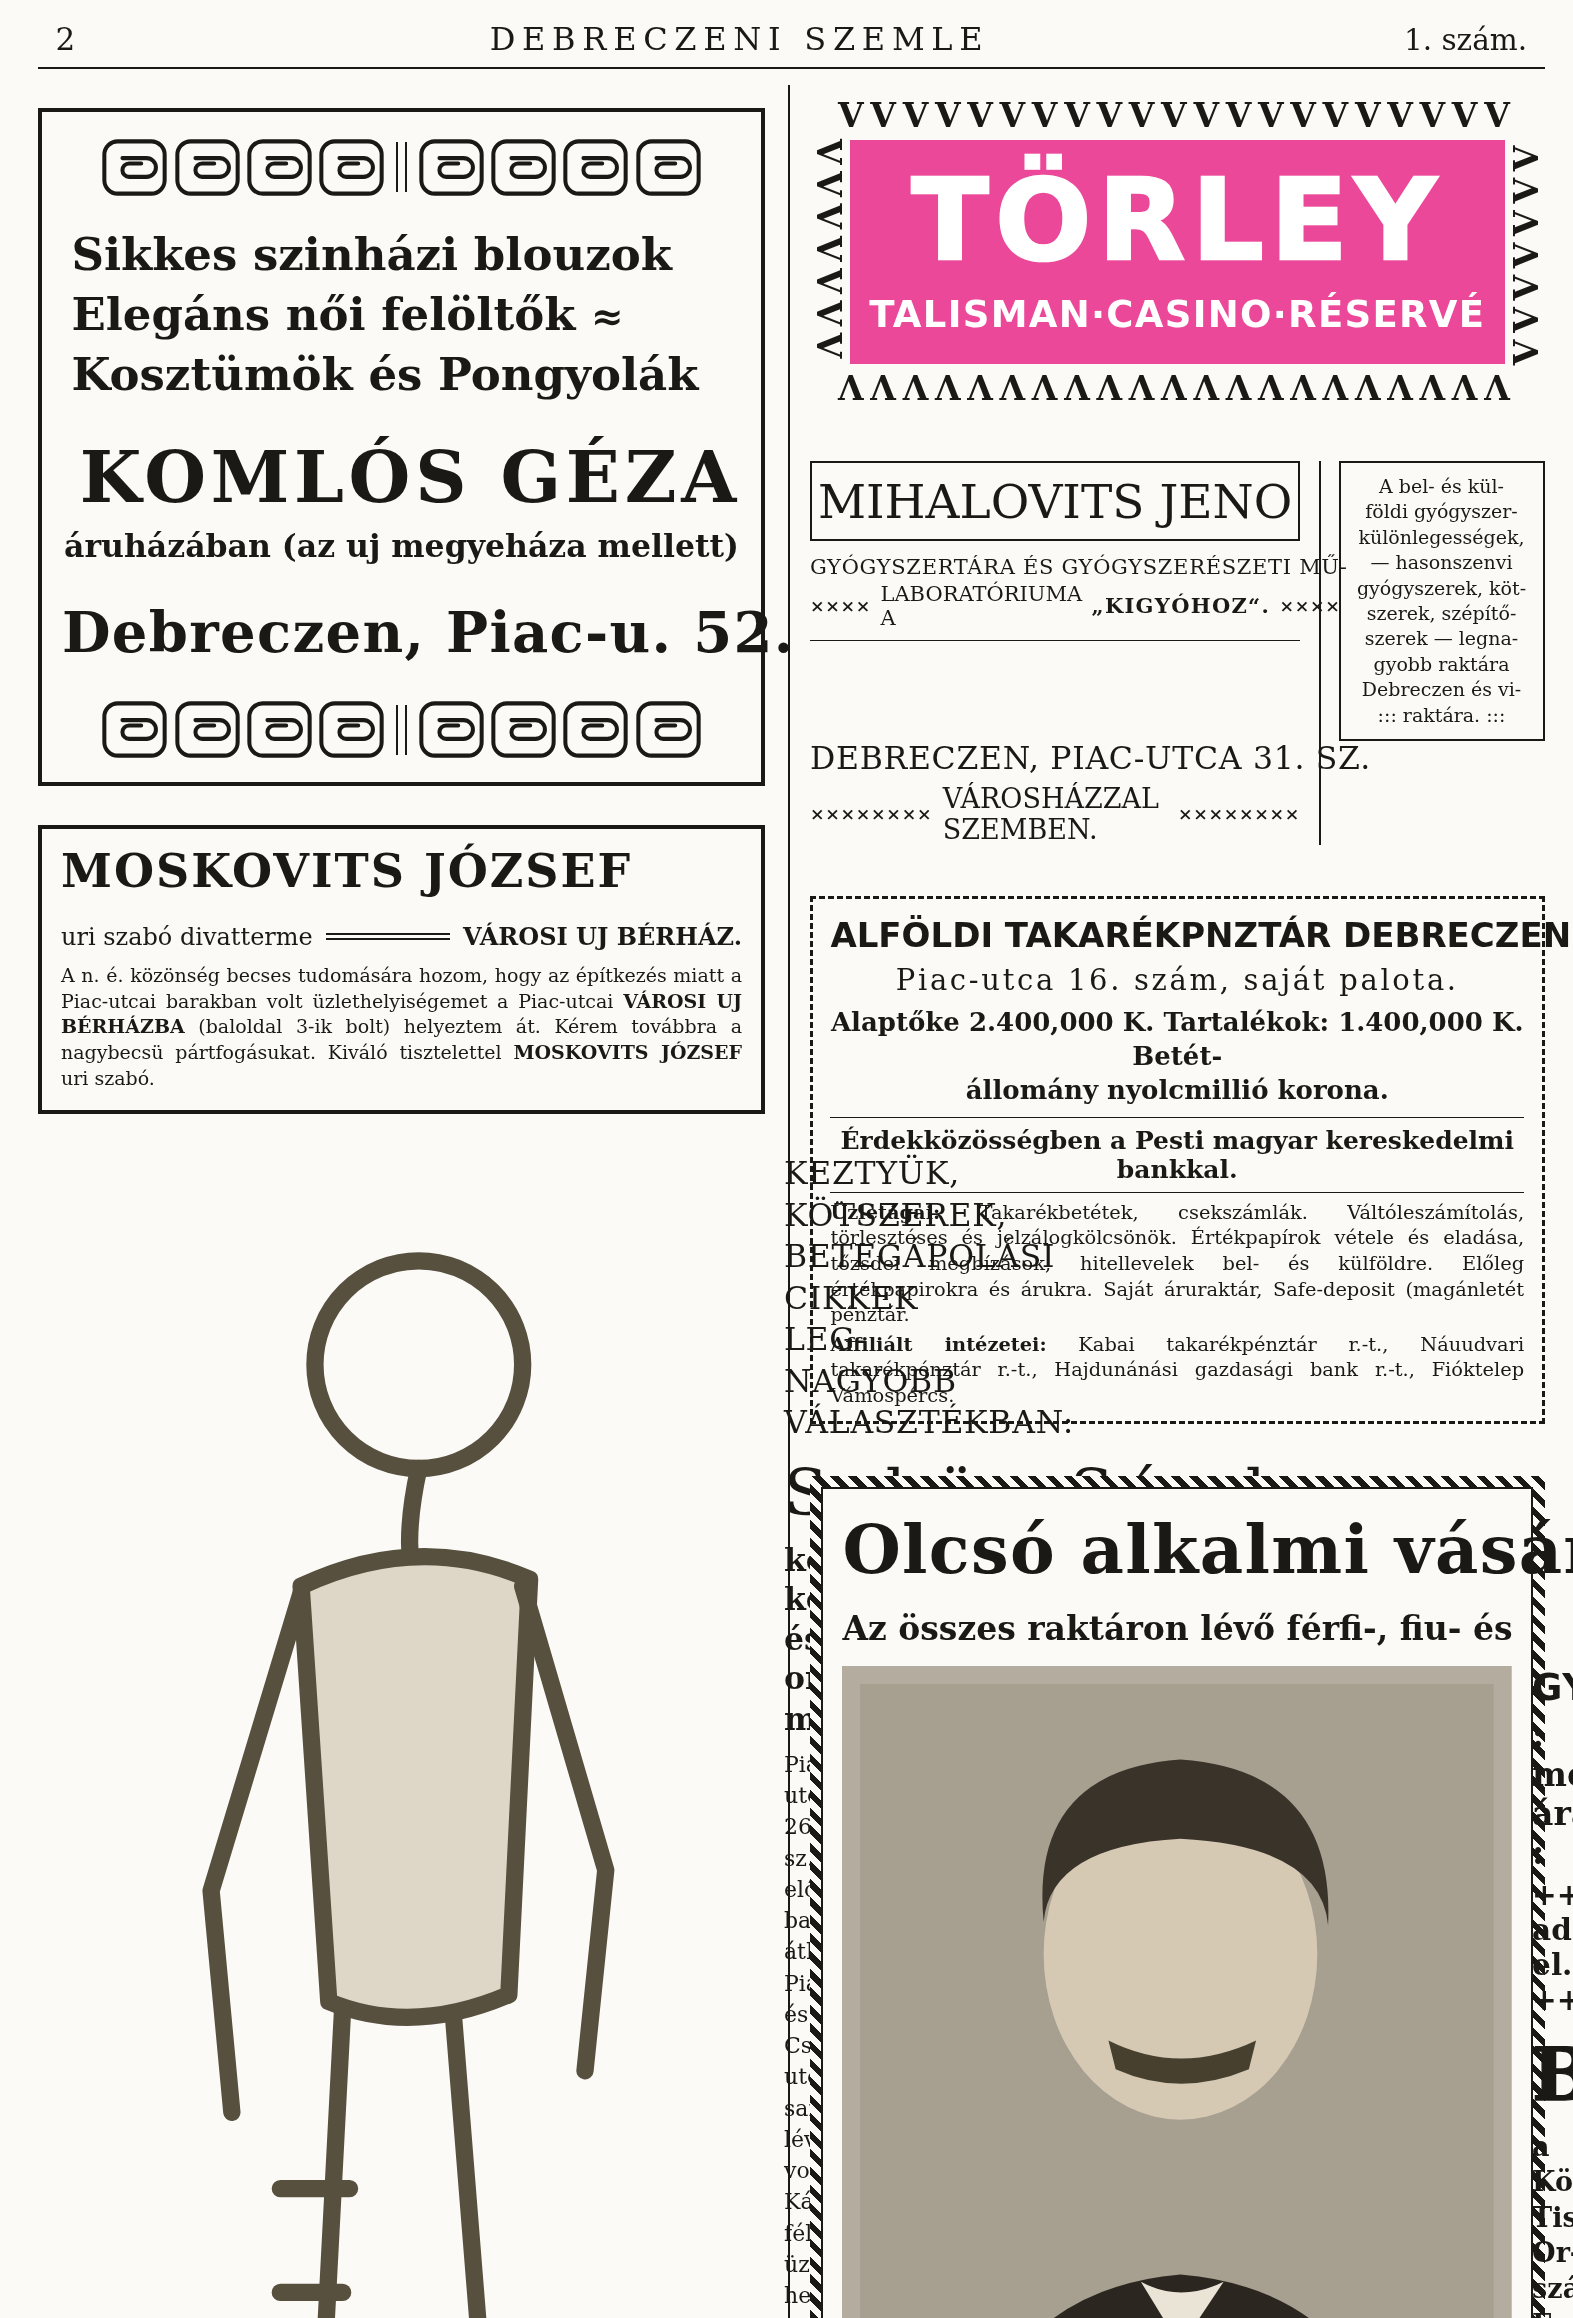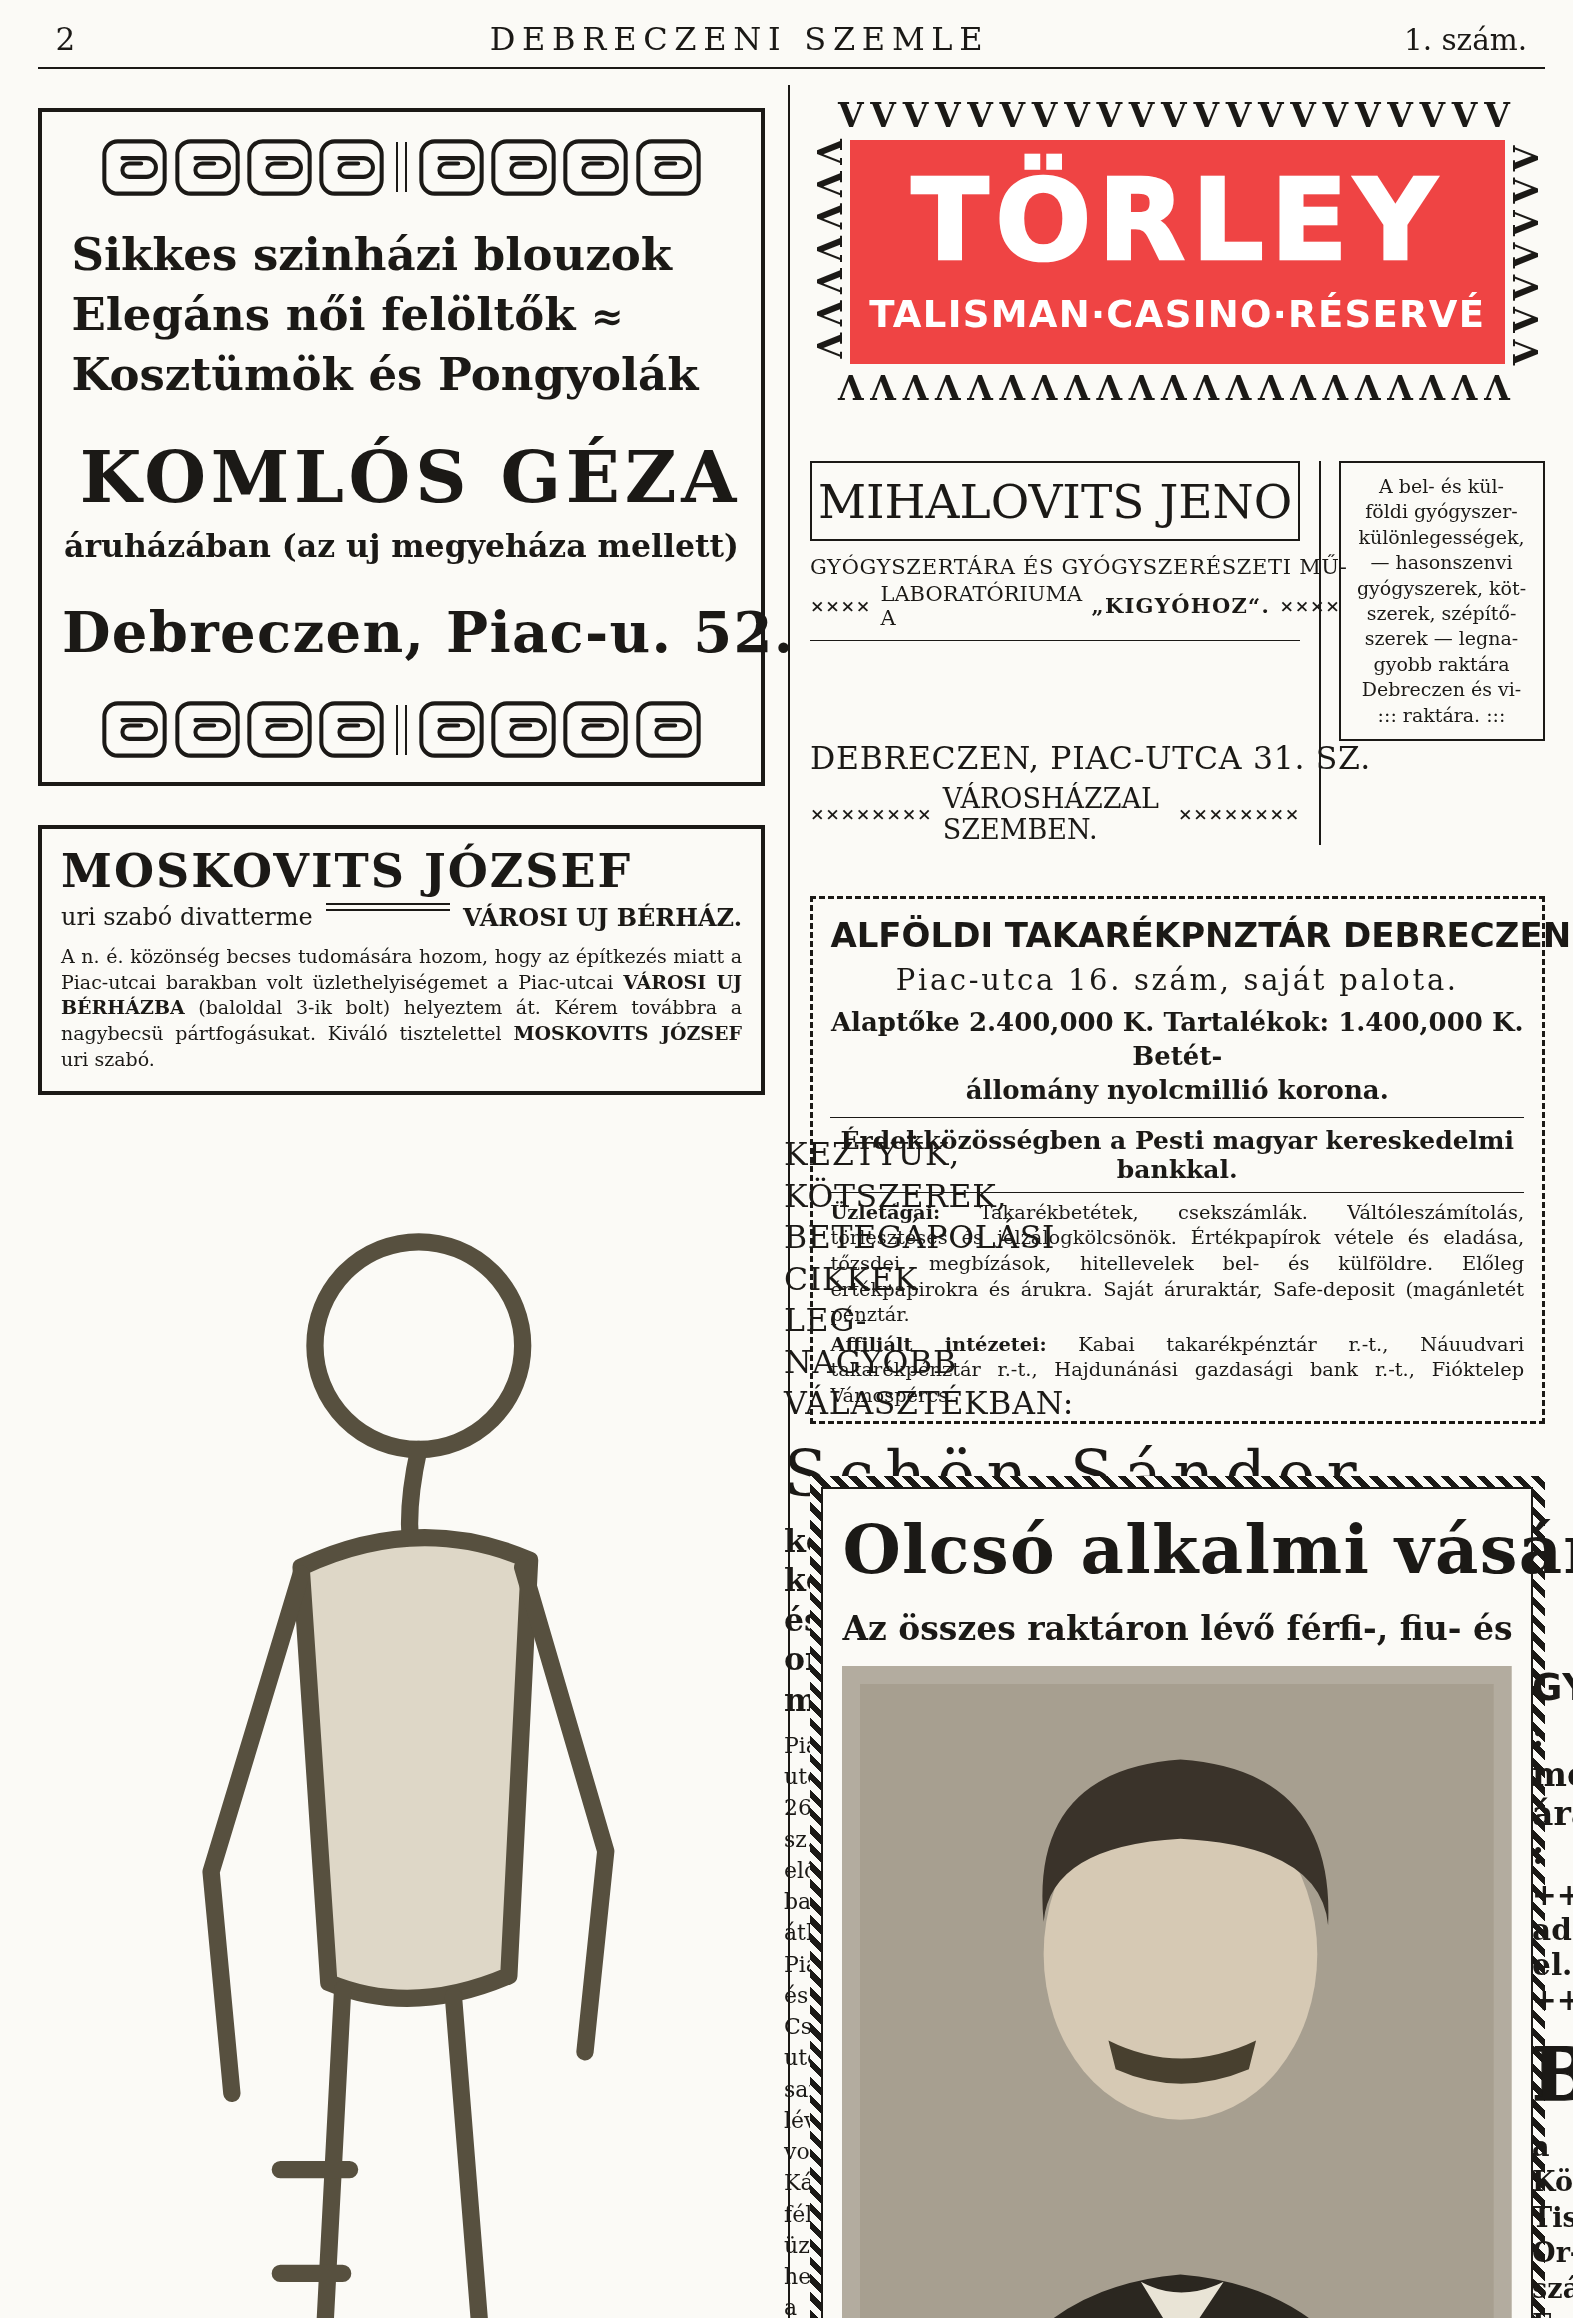--- a/index.html
+++ b/index.html
@@ -28,21 +28,21 @@
   .k-line{font-size:45px;font-weight:bold;line-height:1.33}
   .squiggle{font-size:39px}
   .k-name{font-size:71px;font-weight:bold;letter-spacing:4.7px;text-align:right;margin-top:31px;white-space:nowrap}
   .k-sub{font-size:31.5px;font-weight:bold;text-align:center;margin-top:8px}
   .k-addr{font-size:56px;font-weight:bold;text-align:center;margin-top:35px;letter-spacing:1.3px;white-space:nowrap}
   .orn-row.bottom{margin-top:35px}
 
   
   .moskovits{border:4px solid #1b1916;margin-top:39px;padding:14.7px 19px 19px}
   .m-title{font-size:46px;font-weight:bold;letter-spacing:2px;white-space:nowrap}
-  .m-tagrow{display:flex;gap:13.4px;margin-top:5px}
+  .m-tagrow{display:flex;align-items:center;gap:13.4px;margin-top:24px}
   .m-tag-left{font-size:24px;white-space:nowrap}
   .m-rule{flex:1;height:7.4px;border-top:2.7px solid #1b1916;border-bottom:2.7px solid #1b1916}
   .m-tag-right{font-size:24px;font-weight:bold;white-space:nowrap}
   .m-body{font-size:19px;line-height:1.35;text-align:justify;margin-top:12px}
   .m-body b{font-weight:bold}
 
   
   .schon{display:flex;gap:19px;margin-top:36px}
   .schon-fig{width:141px;height:402px;flex:none}
   .schon-main{flex:1;padding-top:2.7px;min-width:0}
@@ -54,21 +54,21 @@
   .s-fill{flex:1;border-top:3.3px solid #1b1916}
   .s-body{font-size:22px;line-height:1.42;margin-top:12px}
 
   
   .torley{margin-top:2.7px}
   .t-chev{font-weight:bold;font-size:33px;letter-spacing:6.7px;text-align:center;white-space:nowrap;overflow:hidden;line-height:1}
   .t-mid{display:flex;align-items:stretch}
   .t-side{width:36px;display:flex;align-items:center;justify-content:center;overflow:hidden;flex:none}
   .t-side span{writing-mode:vertical-rl;font-weight:bold;font-size:33px;letter-spacing:6.7px;line-height:1;white-space:nowrap}
   .t-side.right span{transform:rotate(180deg)}
-  .t-box{flex:1;background:#ef4444;color:#fff;text-align:center;padding:24px 5.4px 28px;margin:8px 4px;min-width:0}
+  .t-box{flex:1;background:#ec4899;color:#fff;text-align:center;padding:24px 5.4px 28px;margin:8px 4px;min-width:0}
   .t-name{font-family:"DejaVu Sans","Liberation Sans",sans-serif;font-weight:bold;font-size:113px;letter-spacing:6.7px;line-height:1;-webkit-text-stroke:2.7px #fff}
   .t-tag{font-family:"DejaVu Sans","Liberation Sans",sans-serif;font-weight:bold;font-size:37px;letter-spacing:1.3px;margin-top:16px;white-space:nowrap}
 
   
   .miha{display:flex;margin-top:56px}
   .miha-left{flex:1;border-right:2px solid #1b1916;padding-right:19px;min-width:0}
   .mh-titlebox{border:2.7px solid #1b1916;padding:10.7px 5.4px;text-align:center;font-size:47px;white-space:nowrap}
   .mh-sub1{font-size:21px;margin-top:13.4px;letter-spacing:0.7px;white-space:nowrap}
   .mh-sub2{font-size:21px;display:flex;align-items:center;gap:9.4px;margin-top:2.7px}
   .mh-orn{font-size:17.4px;letter-spacing:0.7px;font-weight:bold}

